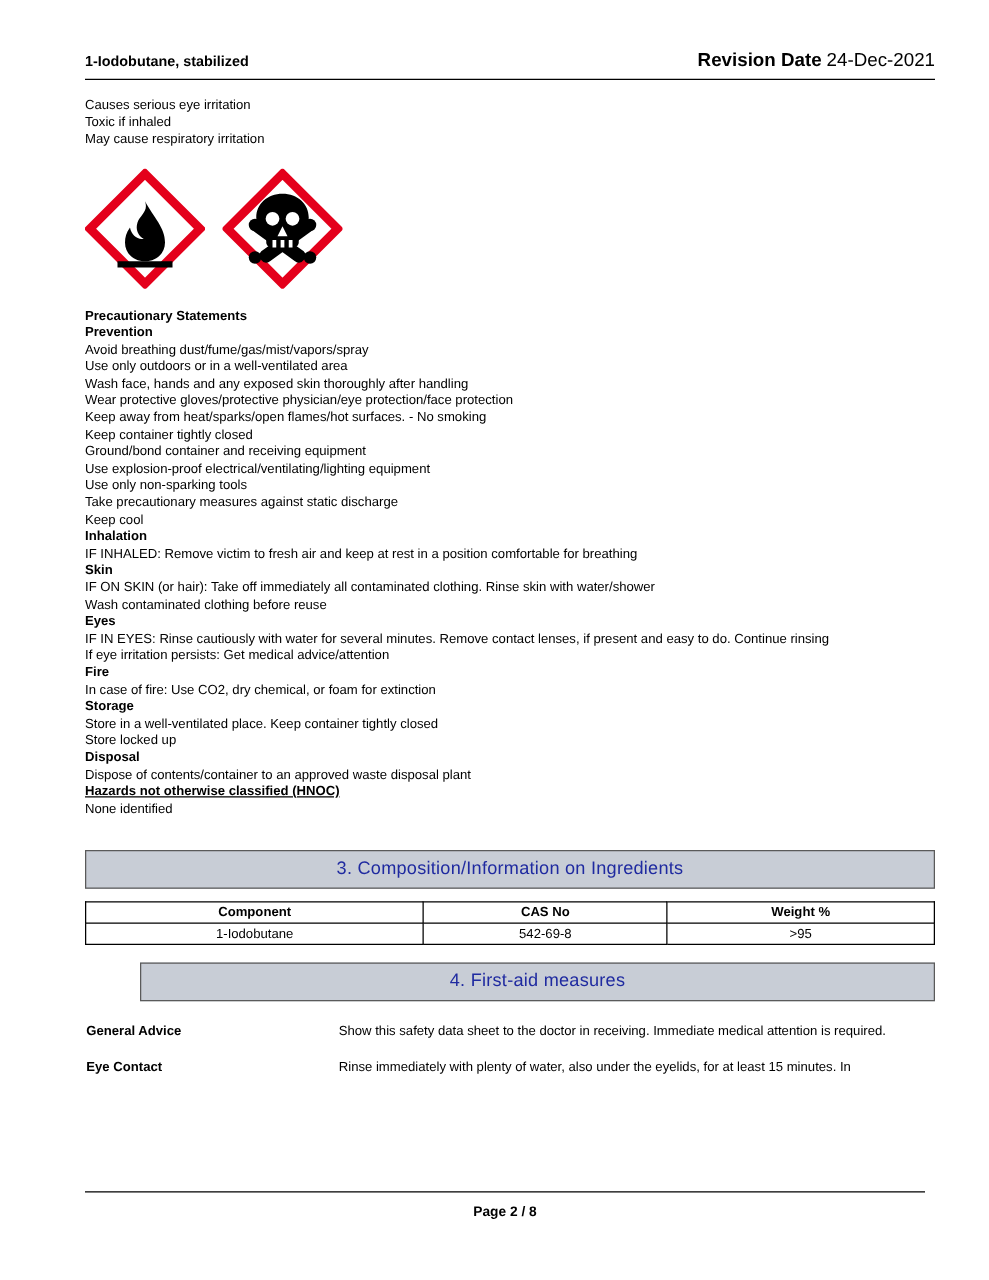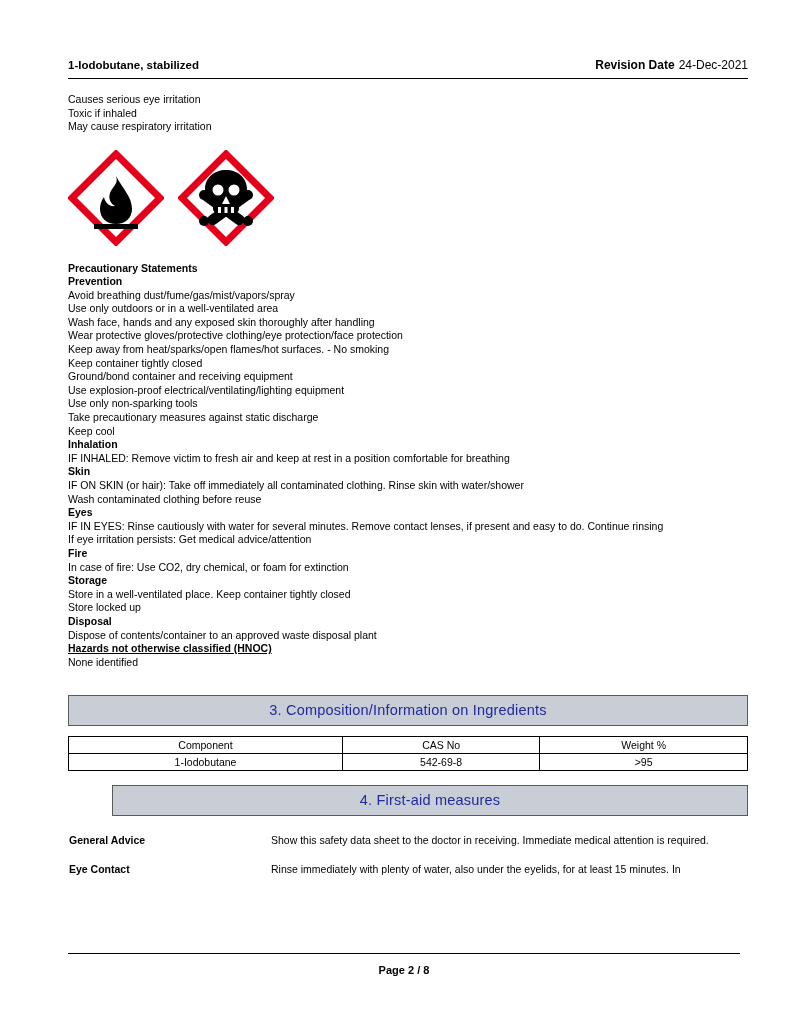--- a/index.html
+++ b/index.html
@@ -28,22 +28,21 @@
     justify-content: space-between;
     align-items: baseline;
     font-size: 11.5px;
     font-weight: bold;
     padding-bottom: 6px;
     border-bottom: 1.2px solid #000;
     margin-bottom: 14px;
   }
   .doc-header .rev {
     font-weight: bold;
-    font-size: 12px;
-    margin-top: 18px;
+    font-size: 15px;
   }
   .doc-header .rev .val {
     font-weight: normal;
     margin-left: 4px;
   }
   
   .haz-list {
     font-size: 10.5px;
     line-height: 13.5px;
     margin-bottom: 16px;
@@ -91,21 +90,21 @@
     width: 100%;
     border-collapse: collapse;
     margin-top: 10px;
     font-size: 10.5px;
   }
   table.comp th, table.comp td {
     border: 1px solid #000;
     text-align: center;
     padding: 2px 4px;
   }
-  table.comp th { font-weight: normal; }
+  table.comp th { font-weight: bold; }
   table.comp td { font-weight: normal; }
   
   .fa-table {
     width: 100%;
     margin-top: 16px;
     font-size: 10.5px;
     border-collapse: collapse;
   }
   .fa-table td {
     vertical-align: top;
@@ -180,21 +179,21 @@
     </div>
   </div>
 
   <div class="prec">
     <div class="h">Precautionary Statements</div>
 
     <div class="h">Prevention</div>
     <div>Avoid breathing dust/fume/gas/mist/vapors/spray</div>
     <div>Use only outdoors or in a well-ventilated area</div>
     <div>Wash face, hands and any exposed skin thoroughly after handling</div>
-    <div>Wear protective gloves/protective clothing/eye protection/face protection</div>
+    <div>Wear protective gloves/protective physician/eye protection/face protection</div>
     <div>Keep away from heat/sparks/open flames/hot surfaces. - No smoking</div>
     <div>Keep container tightly closed</div>
     <div>Ground/bond container and receiving equipment</div>
     <div>Use explosion-proof electrical/ventilating/lighting equipment</div>
     <div>Use only non-sparking tools</div>
     <div>Take precautionary measures against static discharge</div>
     <div>Keep cool</div>
 
     <div class="h">Inhalation</div>
     <div>IF INHALED: Remove victim to fresh air and keep at rest in a position comfortable for breathing</div>

